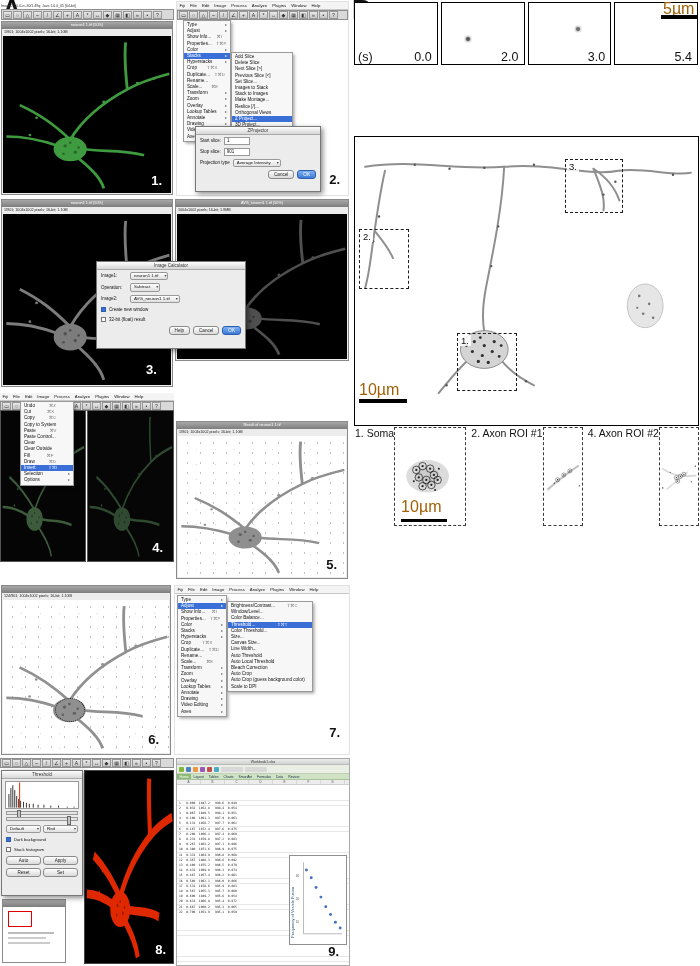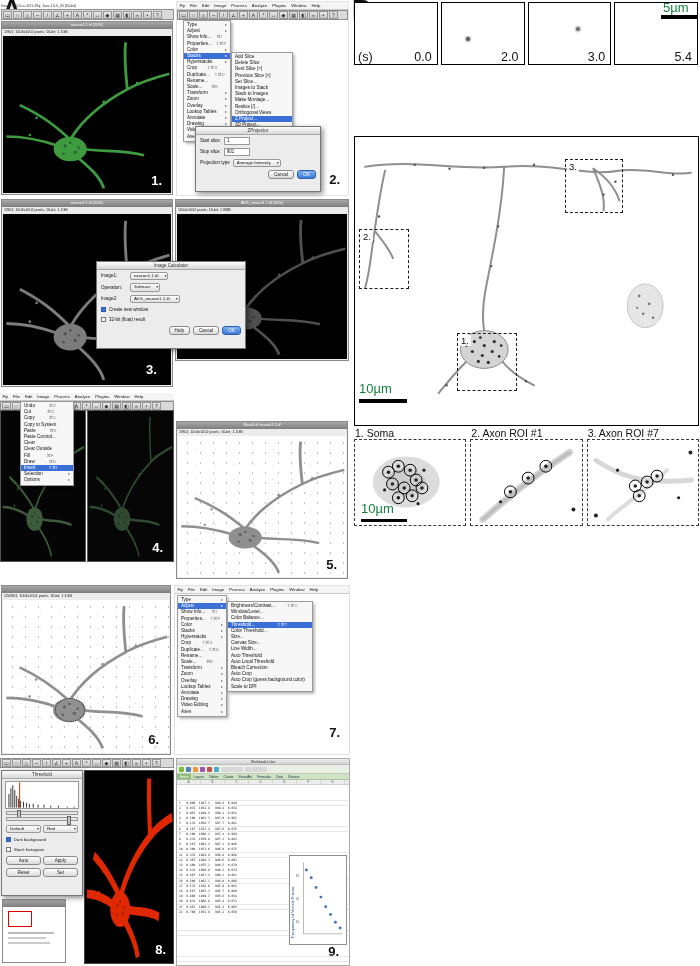--- a/index.html
+++ b/index.html
@@ -45,22 +45,22 @@
 
 .noise{background-image:radial-gradient(circle,#8d8d8d .5px,transparent .8px),radial-gradient(circle,#bdbdbd .5px,transparent .8px);background-size:9px 7px,13px 11px;background-position:2px 1px,6px 4px}
 .noise-light{background-image:radial-gradient(circle,#c2c2c2 .5px,transparent .8px),radial-gradient(circle,#dadada .5px,transparent .8px);background-size:13px 10px,19px 15px;background-position:3px 2px,9px 6px}
 .spot{position:absolute;border-radius:50%;background:#111;box-shadow:0 0 2px 1px rgba(0,0,0,.45)}
 
 .frame{position:relative;border:1px solid #000;background:#fff;overflow:hidden}
 .frame-label{position:absolute;right:5px;bottom:0;font-size:12.5px;color:#111}
 .dashbox{position:absolute;border:1.6px dashed #1c1c1c;z-index:4}
 .roi-tag{position:absolute;left:1px;top:1px;font-size:9.5px;line-height:11px;color:#111;background:rgba(255,255,255,.85);padding:0 2px}
 .scalebar{position:absolute;background:#000;z-index:6}
-.scaletext{position:absolute;font-size:13px;color:#15803d;z-index:6}
-.roi-panel{display:flex;flex-direction:column}
+.scaletext{position:absolute;font-size:16px;color:#a16207;z-index:6}
+.roi-panel{display:flex;}
 .roi-title{font-size:10.5px;line-height:12px;color:#111;padding-left:1px;background:#fff}
 .roi-body{position:relative;flex:1;border:1.6px dashed #3a3a3a;background:#fff;overflow:hidden}
 
 .xl{position:absolute;background:#f6f6f6;border:1px solid #aaa;overflow:hidden}
 .xl-title{height:6px;background:linear-gradient(#ececec,#d2d2d2);border-bottom:1px solid #bbb;font-size:3.5px;line-height:6px;text-align:center;color:#333}
 .xl-ribbon{height:9px;background:#e9efe4;border-bottom:1px solid #c2cdb8;display:flex;align-items:center;gap:2px;padding:0 2px}
 .rb{width:5px;height:5px;border-radius:1px}
 .xl-tabs{height:6px;background:#cfe3c4;display:flex;font-size:3.4px;line-height:6px;border-bottom:1px solid #a9c39a;color:#234;overflow:hidden}
 .xl-tabs span{padding:0 2.5px}
 .xl-tabs .hl{background:#8cb878;color:#fff}
@@ -1092,21 +1092,21 @@
           </g>
           <g fill="none" stroke="#000" stroke-width="1">
             <circle cx="40" cy="52" r="6"></circle>
               <circle cx="58" cy="38" r="6"></circle>
               <circle cx="76" cy="26" r="6"></circle>
           </g>
         </svg>
       </div>
     </div>
     <div class="roi-panel">
-      <div class="roi-title">3. Axon ROI #7</div>
+      <div class="roi-title">4. Axon ROI #2</div>
       <div class="roi-body noise-light">
         <svg viewBox="0 0 112 85" style="position:absolute;inset:0;width:100%;height:100%">
           <path d="M8,20 C30,35 55,45 105,40" fill="none" stroke="#d8d8d8" stroke-width="5" stroke-linecap="round"></path>
           <path d="M20,80 C40,62 60,50 80,30" fill="none" stroke="#dddddd" stroke-width="4" stroke-linecap="round"></path>
           <g fill="#222">
             <circle cx="48" cy="46" r="1.8"></circle>
               <circle cx="60" cy="42" r="1.8"></circle>
               <circle cx="52" cy="56" r="1.8"></circle>
             <circle cx="70" cy="36" r="1.8"></circle>
               <circle cx="30" cy="30" r="1.6"></circle>

